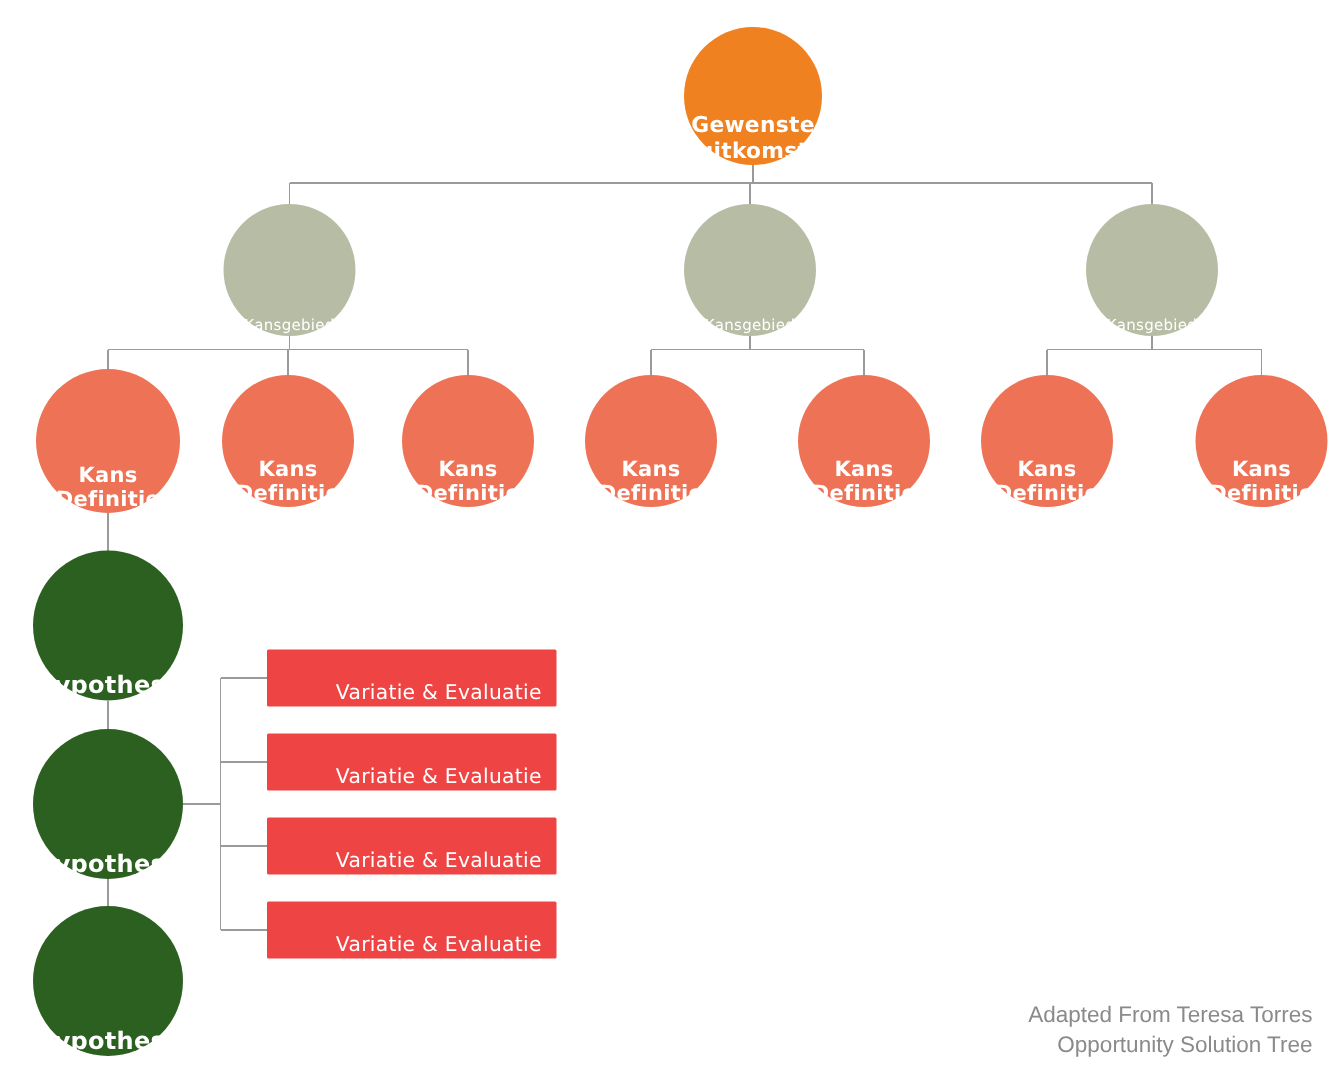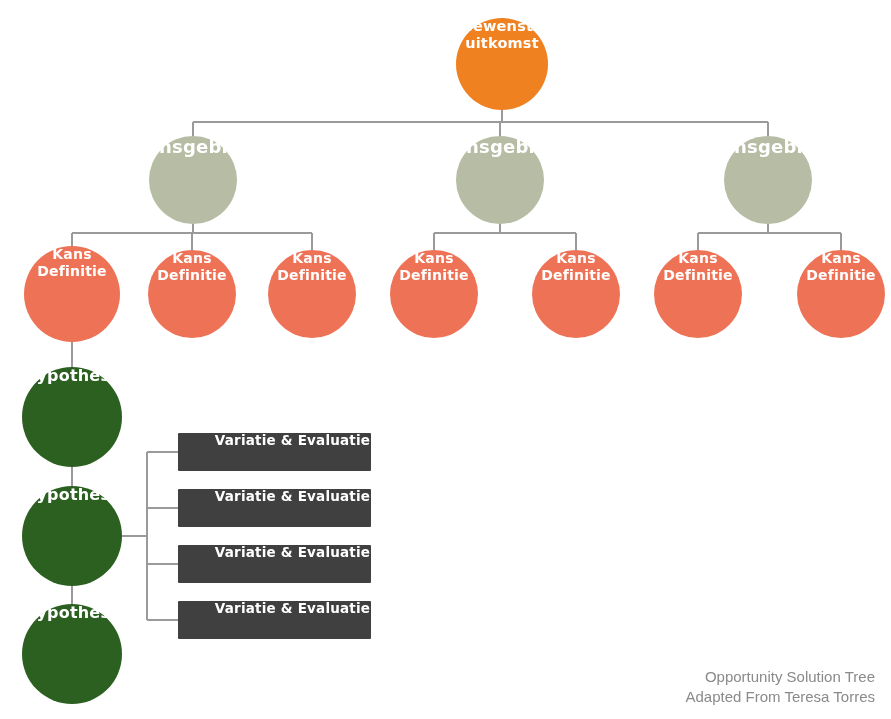--- a/index.html
+++ b/index.html
@@ -22,21 +22,21 @@
     position: absolute;
     left: 0;
     top: 0;
     width: 891px;
     height: 719px;
     pointer-events: none;
   }
   .node {
     position: absolute;
     display: flex;
-    align-items: flex-start;
+    align-items: flex-end;
     justify-content: center;
     text-align: center;
     box-sizing: border-box;
     color: #ffffff;
     line-height: 1.18;
     letter-spacing: 0.2px;
     white-space: pre-line;
     user-select: none;
   }
   .node.circle {
@@ -45,37 +45,37 @@
   .node.rect {
     border-radius: 1px;
   }
   .node-outcome {
     background: #f08121;
     font-size: 14.5px;
     font-weight: 700;
   }
   .node-opportunity-area {
     background: #b6bda4;
-    font-size: 18px;
-    font-weight: 700;
+    font-size: 10px;
+    font-weight: 400;
   }
   .node-opportunity {
     background: #ee7256;
     font-size: 14px;
     font-weight: 700;
   }
   .node-hypothesis {
     background: #2c6020;
     font-size: 16px;
     font-weight: 700;
   }
   .node-experiment {
-    background: #404040;
+    background: #ef4444;
     font-size: 13.5px;
-    font-weight: 700;
+    font-weight: 400;
     padding-left: 36px;
   }
   #caption {
     position: absolute;
     right: 16px;
     bottom: 12px;
     text-align: right;
     color: #8a8a8a;
     font-size: 15px;
     line-height: 1.35;
@@ -143,17 +143,17 @@
       <div class="node circle node-hypothesis" style="left: 22px; top: 367px; width: 100px; height: 100px;"><span>Hypothese</span></div>
       <div class="node circle node-hypothesis" style="left: 22px; top: 486px; width: 100px; height: 100px;"><span>Hypothese</span></div>
       <div class="node circle node-hypothesis" style="left: 22px; top: 604px; width: 100px; height: 100px;"><span>Hypothese</span></div>
       <div class="node rect node-experiment" style="left: 178px; top: 433px; width: 193px; height: 38px;"><span>Variatie &amp; Evaluatie</span></div>
       <div class="node rect node-experiment" style="left: 178px; top: 489px; width: 193px; height: 38px;"><span>Variatie &amp; Evaluatie</span></div>
       <div class="node rect node-experiment" style="left: 178px; top: 545px; width: 193px; height: 38px;"><span>Variatie &amp; Evaluatie</span></div>
       <div class="node rect node-experiment" style="left: 178px; top: 601px; width: 193px; height: 38px;"><span>Variatie &amp; Evaluatie</span></div>
     </div>
 
   <div id="caption">
+    <span class="caption-line">Adapted From Teresa Torres</span>
     <span class="caption-line">Opportunity Solution Tree</span>
-    <span class="caption-line">Adapted From Teresa Torres</span>
   </div>
 
 </div>
 
 </body></html>

